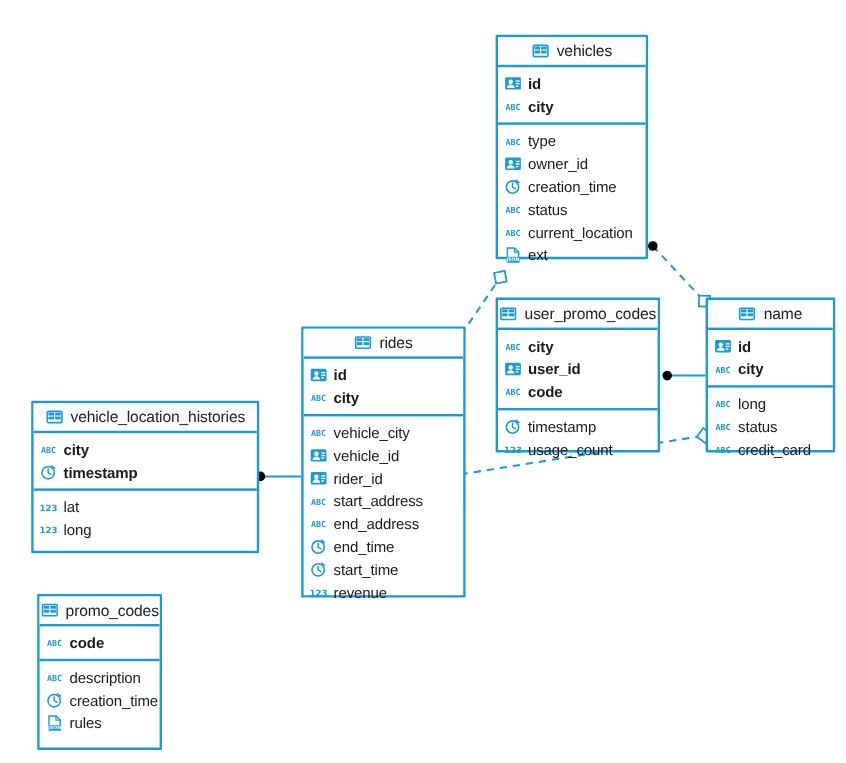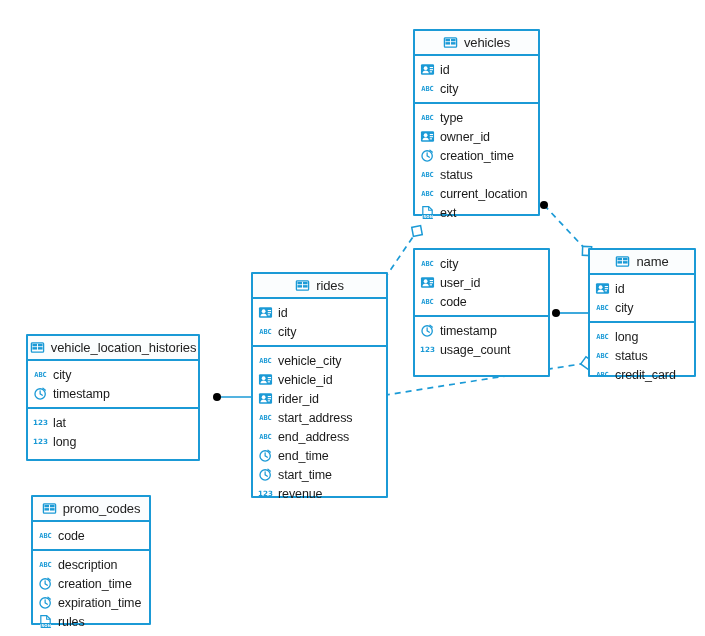--- a/index.html
+++ b/index.html
@@ -63,21 +63,21 @@
     height: 19px;
     padding: 0 6px 0 5px;
     white-space: nowrap;
   }
   .field-name {
     font-size: 12.5px;
     color: #1a1a1a;
     letter-spacing: -0.1px;
   }
   .field.is-key .field-name {
-    font-weight: normal;
+    font-weight: bold;
   }
   .ico {
     width: 15px;
     height: 15px;
     flex: 0 0 15px;
     display: block;
   }
   .ico svg { display: block; }
 </style>
 </head>
@@ -200,20 +200,32 @@
               <path d="M9.2 1.9v3.6H12.9" fill="none" stroke="#1b9ad6" stroke-width="1.1"></path>
               <rect x="2.2" y="9.7" width="11.6" height="4.6" rx="0.6" fill="#1b9ad6"></rect>
               <text x="8" y="13.4" font-family="DejaVu Sans, sans-serif" font-size="4.2" font-weight="bold" fill="#ffffff" text-anchor="middle">JSON</text>
             </svg>
           </span>
           <span class="field-name">ext</span>
         </div>
       </div>
     </div>
     <div class="entity" style="left: 413px; top: 248px; width: 137px; height: 129px;">
+      <div class="entity-header">
+        <span class="ico">
+          <svg viewBox="0 0 16 16" width="15" height="15">
+            <rect x="1.5" y="3" width="13" height="10" rx="1" fill="none" stroke="#1b9ad6" stroke-width="1.4"></rect>
+            <rect x="2.6" y="4.1" width="4.9" height="2.6" fill="#1b9ad6"></rect>
+            <rect x="8.5" y="4.1" width="4.9" height="2.6" fill="#1b9ad6"></rect>
+            <rect x="2.6" y="7.6" width="4.9" height="2.6" fill="#1b9ad6"></rect>
+            <rect x="8.5" y="7.6" width="4.9" height="2.6" fill="#1b9ad6"></rect>
+          </svg>
+        </span>
+        <span class="entity-title">user_promo_codes</span>
+      </div>
       <div class="section key-section">
         <div class="field is-key">
           <span class="ico">
             <svg viewBox="0 0 18 16" width="15" height="15">
               <text x="9" y="11.6" font-family="DejaVu Sans Mono, monospace" font-size="8.4" font-weight="bold" fill="#1b9ad6" text-anchor="middle">ABC</text>
             </svg>
           </span>
           <span class="field-name">city</span>
         </div>
         <div class="field is-key">
@@ -432,21 +444,21 @@
         <div class="field">
           <span class="ico">
             <svg viewBox="0 0 18 16" width="15" height="15">
               <text x="9" y="11.6" font-family="DejaVu Sans, sans-serif" font-size="8.6" font-weight="bold" fill="#1b9ad6" text-anchor="middle">123</text>
             </svg>
           </span>
           <span class="field-name">revenue</span>
         </div>
       </div>
     </div>
-    <div class="entity" style="left: 26px; top: 334px; width: 174px; height: 127px;">
+    <div class="entity" style="left: 26px; top: 334px; width: 190px; height: 127px;">
       <div class="entity-header">
         <span class="ico">
           <svg viewBox="0 0 16 16" width="15" height="15">
             <rect x="1.5" y="3" width="13" height="10" rx="1" fill="none" stroke="#1b9ad6" stroke-width="1.4"></rect>
             <rect x="2.6" y="4.1" width="4.9" height="2.6" fill="#1b9ad6"></rect>
             <rect x="8.5" y="4.1" width="4.9" height="2.6" fill="#1b9ad6"></rect>
             <rect x="2.6" y="7.6" width="4.9" height="2.6" fill="#1b9ad6"></rect>
             <rect x="8.5" y="7.6" width="4.9" height="2.6" fill="#1b9ad6"></rect>
           </svg>
         </span>
@@ -484,21 +496,21 @@
         <div class="field">
           <span class="ico">
             <svg viewBox="0 0 18 16" width="15" height="15">
               <text x="9" y="11.6" font-family="DejaVu Sans, sans-serif" font-size="8.6" font-weight="bold" fill="#1b9ad6" text-anchor="middle">123</text>
             </svg>
           </span>
           <span class="field-name">long</span>
         </div>
       </div>
     </div>
-    <div class="entity" style="left: 31px; top: 495px; width: 120px; height: 130px;">
+    <div class="entity" style="left: 31px; top: 495px; width: 104px; height: 130px;">
       <div class="entity-header">
         <span class="ico">
           <svg viewBox="0 0 16 16" width="15" height="15">
             <rect x="1.5" y="3" width="13" height="10" rx="1" fill="none" stroke="#1b9ad6" stroke-width="1.4"></rect>
             <rect x="2.6" y="4.1" width="4.9" height="2.6" fill="#1b9ad6"></rect>
             <rect x="8.5" y="4.1" width="4.9" height="2.6" fill="#1b9ad6"></rect>
             <rect x="2.6" y="7.6" width="4.9" height="2.6" fill="#1b9ad6"></rect>
             <rect x="8.5" y="7.6" width="4.9" height="2.6" fill="#1b9ad6"></rect>
           </svg>
         </span>
@@ -529,30 +541,20 @@
               <circle cx="7.6" cy="8.4" r="5.5" fill="none" stroke="#1b9ad6" stroke-width="1.4"></circle>
               <path d="M7.6 5.1v3.3l2.4 1.5" fill="none" stroke="#1b9ad6" stroke-width="1.3" stroke-linecap="round"></path>
               <path d="M10.6 2.3l2.7 2.1" fill="none" stroke="#1b9ad6" stroke-width="1.3" stroke-linecap="round"></path>
             </svg>
           </span>
           <span class="field-name">creation_time</span>
         </div>
         <div class="field">
           <span class="ico">
             <svg viewBox="0 0 16 16" width="15" height="15">
-              <circle cx="7.6" cy="8.4" r="5.5" fill="none" stroke="#1b9ad6" stroke-width="1.4"></circle>
-              <path d="M7.6 5.1v3.3l2.4 1.5" fill="none" stroke="#1b9ad6" stroke-width="1.3" stroke-linecap="round"></path>
-              <path d="M10.6 2.3l2.7 2.1" fill="none" stroke="#1b9ad6" stroke-width="1.3" stroke-linecap="round"></path>
-            </svg>
-          </span>
-          <span class="field-name">expiration_time</span>
-        </div>
-        <div class="field">
-          <span class="ico">
-            <svg viewBox="0 0 16 16" width="15" height="15">
               <path d="M3 1.8h6.3L13 5.4v8.8H3z" fill="none" stroke="#1b9ad6" stroke-width="1.3"></path>
               <path d="M9.2 1.9v3.6H12.9" fill="none" stroke="#1b9ad6" stroke-width="1.1"></path>
               <rect x="2.2" y="9.7" width="11.6" height="4.6" rx="0.6" fill="#1b9ad6"></rect>
               <text x="8" y="13.4" font-family="DejaVu Sans, sans-serif" font-size="4.2" font-weight="bold" fill="#ffffff" text-anchor="middle">JSON</text>
             </svg>
           </span>
           <span class="field-name">rules</span>
         </div>
       </div>
     </div>

